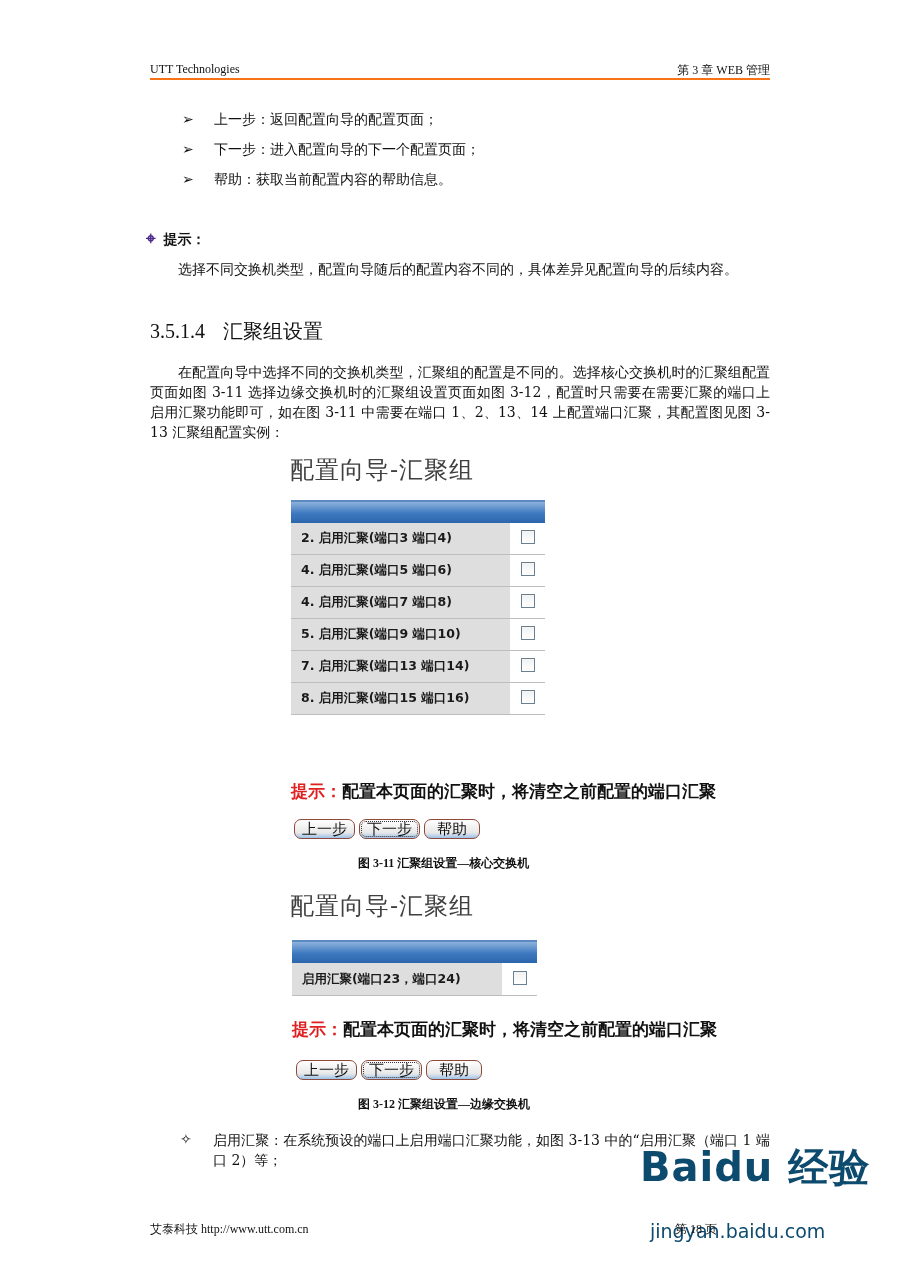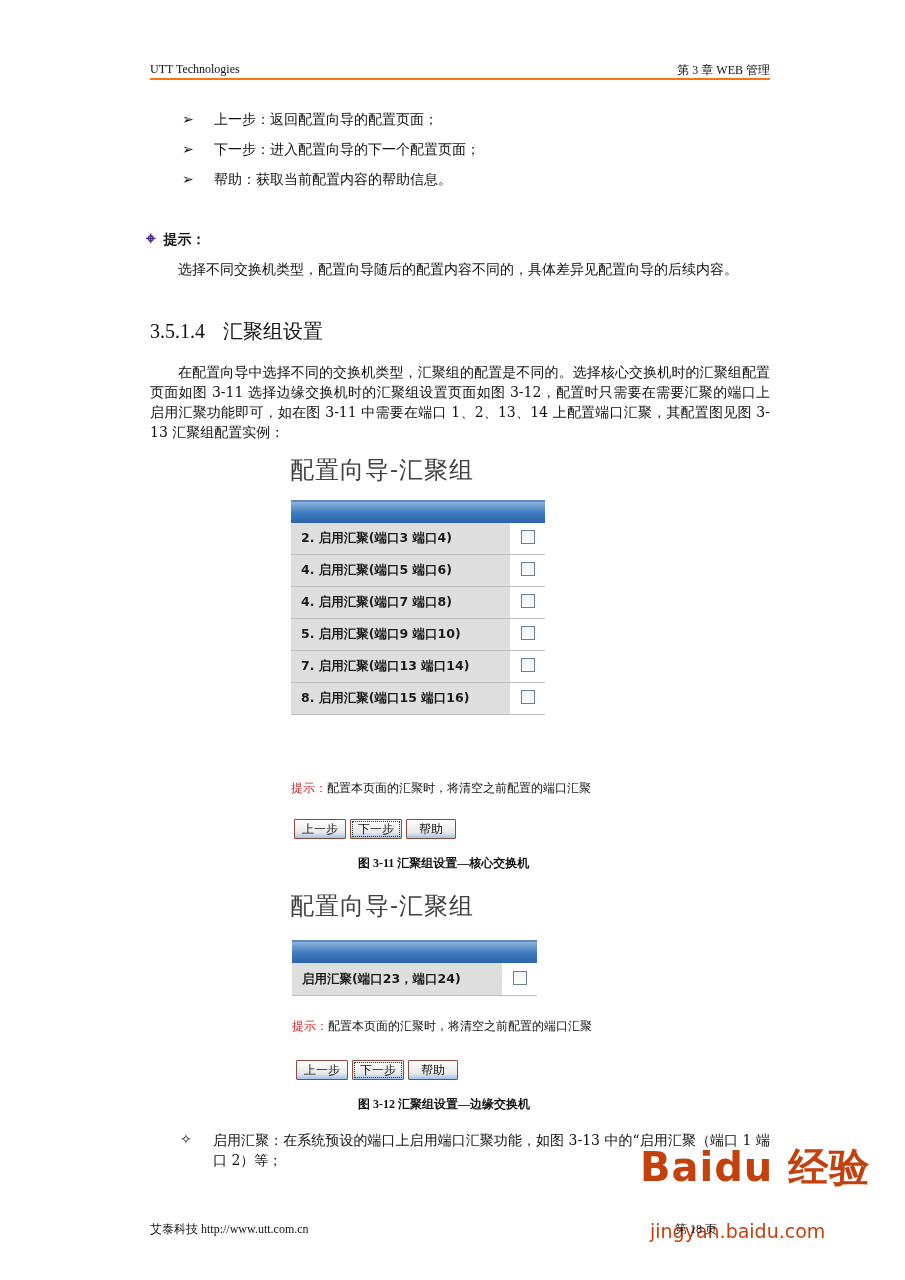--- a/index.html
+++ b/index.html
@@ -15,30 +15,30 @@
   .tip-title .ic { color:#4b2a8c; font-size:17px; margin-right:8px; }
   .para { left:150px; width:620px; font-size:14px; line-height:20px; text-align:justify; }
   .h3 { top:318px; left:150px; font-size:20px; font-family:"Liberation Serif",serif; }
   .h3 .num { margin-right:18px; }
   .fig-title { font-size:24px; color:#404040; font-family:"DejaVu Serif",serif; letter-spacing:1px; }
   .tbl { width:254px; border-collapse:collapse; font-family:"DejaVu Sans",sans-serif; font-size:12.5px; font-weight:bold; }
   .tbl .bar { height:20px; background:linear-gradient(#8fb4dd,#3d78bf 55%,#2b64aa); border-top:1px solid #5c88c0; }
   .tbl td.lab { background:#dedede; height:29px; padding-left:10px; border-bottom:1px solid #bdbdbd; color:#1a1a1a; }
   .tbl td.chk { background:#fff; width:33px; border-bottom:1px solid #bdbdbd; text-align:center; }
   .cb { display:inline-block; width:12px; height:12px; border:1px solid #6b7f92; background:linear-gradient(#f2f2f2,#fff); }
-  .hint { font-family:"DejaVu Sans",sans-serif; font-size:12px; font-weight:normal; color:#111; }
+  .hint { font-family:"DejaVu Sans",sans-serif; font-size:17px; font-weight:bold; color:#111; }
   .hint .red { color:#e02020; }
   .btns { display:flex; gap:4px; }
-  .btn { font-family:"DejaVu Sans",sans-serif; font-size:12px; padding:1px 7px; border:1px solid #8d4a3a; border-radius:1px;
+  .btn { font-family:"DejaVu Sans",sans-serif; font-size:15px; padding:1px 7px; border:1px solid #8d4a3a; border-radius:7px;
          background:linear-gradient(#ffffff,#e8e8e8 70%,#9ec3ea); color:#111; height:16px; line-height:16px;text-align:right; }
   .btn.focus { outline:1px dotted #333; outline-offset:-3px; }
   .cap { font-size:12px; font-weight:bold; font-family:"Liberation Serif",serif; }
   .foot { top:1221px; left:150px; width:620px; font-size:12px; font-family:"Liberation Serif",serif; }
   .foot .r { position:absolute; left:525px; top:0; }
-  .wm { top:1140px; left:640px; color:#c2410c; font-family:"DejaVu Sans",sans-serif; }
+  .wm { top:1140px; left:640px; color:#0c4a6e; font-family:"DejaVu Sans",sans-serif; }
   .wm .big { font-size:40px; font-weight:bold; letter-spacing:1px; }
   .wm .small { font-size:19px; position:absolute; top:80px; left:10px; white-space:nowrap; }
 </style>
 </head>
 <body>
 
 <div class="abs hdr">
   <span class="l">UTT Technologies</span>
   <span class="r">第 3 章  WEB 管理</span>
 </div>

